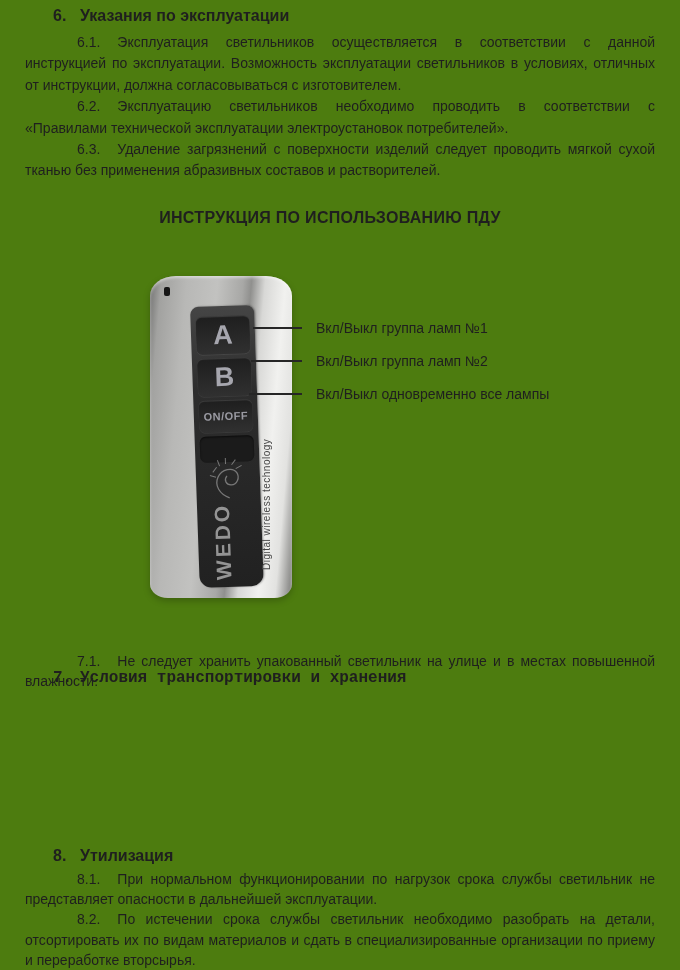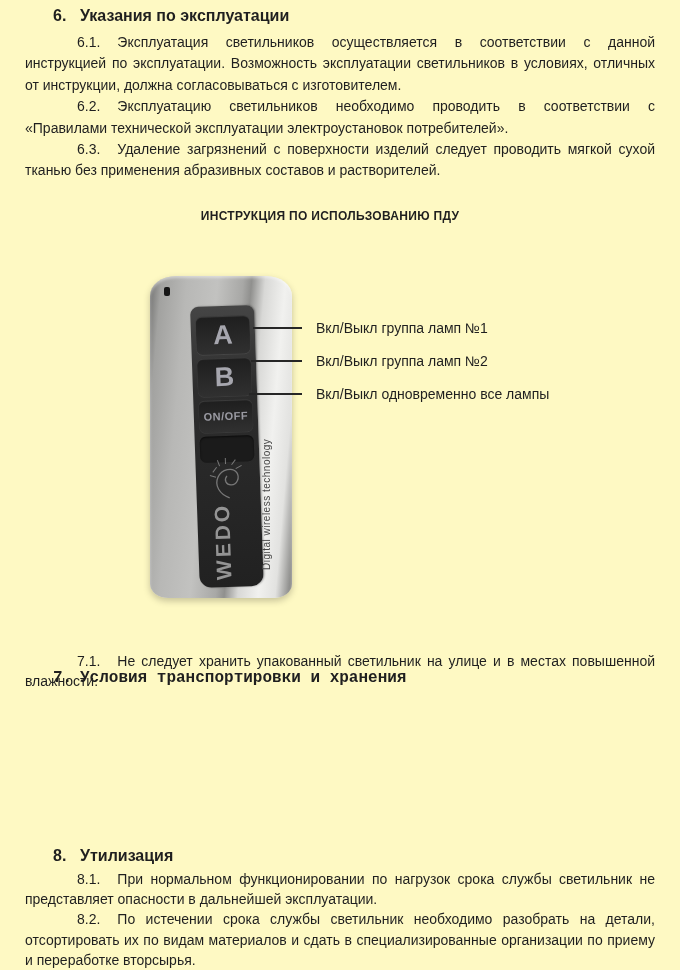--- a/index.html
+++ b/index.html
@@ -1,40 +1,40 @@
 <!DOCTYPE html>
 <html><head>
 <meta charset="utf-8">
 <style>
   html,body { margin:0; padding:0; background:#ffffff; }
   body {
     width:680px; height:970px; position:relative; overflow:hidden;
     font-family:"Liberation Sans", sans-serif; color:#1f1f1f;
   }
-  .page { position:absolute; inset:0; background:#fef9c3;padding-left:6px; }
+  .page { position:absolute; inset:0; background:#4d7c0f;padding-left:6px; }
 
   
   .sec-heading { position:absolute; left:53px; font-weight:bold; font-size:16px; line-height:19px; white-space:nowrap; }
   #head6 { top:6px; }
   #head7 { top:669px;font-family:Liberation Mono, monospace; }
   #head8 { top:846px; }
   .sec-num { display:inline-block; width:27px; }
 
   
   .paras { position:absolute; left:25px; width:630px; font-size:14px; text-align:justify; }
   #paras6 { top:32px;  line-height:21.4px; }
   #paras7 { top:652px; line-height:19.9px; }
   #paras8 { top:869px; line-height:20.2px; }
   .para { margin:0; }
   .pnum { margin-left:52px; margin-right:17px; }
 
   
   .fig-heading {
     position:absolute; top:209px; left:0; width:660px;
-    text-align:center; font-weight:bold; font-size:12px; letter-spacing:0.3px;
+    text-align:center; font-weight:bold; font-size:16px; letter-spacing:0.3px;
   }
 
   
   .remote { position:absolute; left:150px; top:276px; width:142px; height:322px; }
   .remote-body {
     position:absolute; inset:0;
     border-radius:26px 26px 18px 18px / 20px 20px 14px 14px;
     background:linear-gradient(95deg,
       #717170 0%, #a2a2a0 7%, #b8b8b6 22%, #c2c2c0 40%,
       #a8a8a6 55%, #90908e 60%, #d8d8d6 68%, #f1f1ef 80%,

